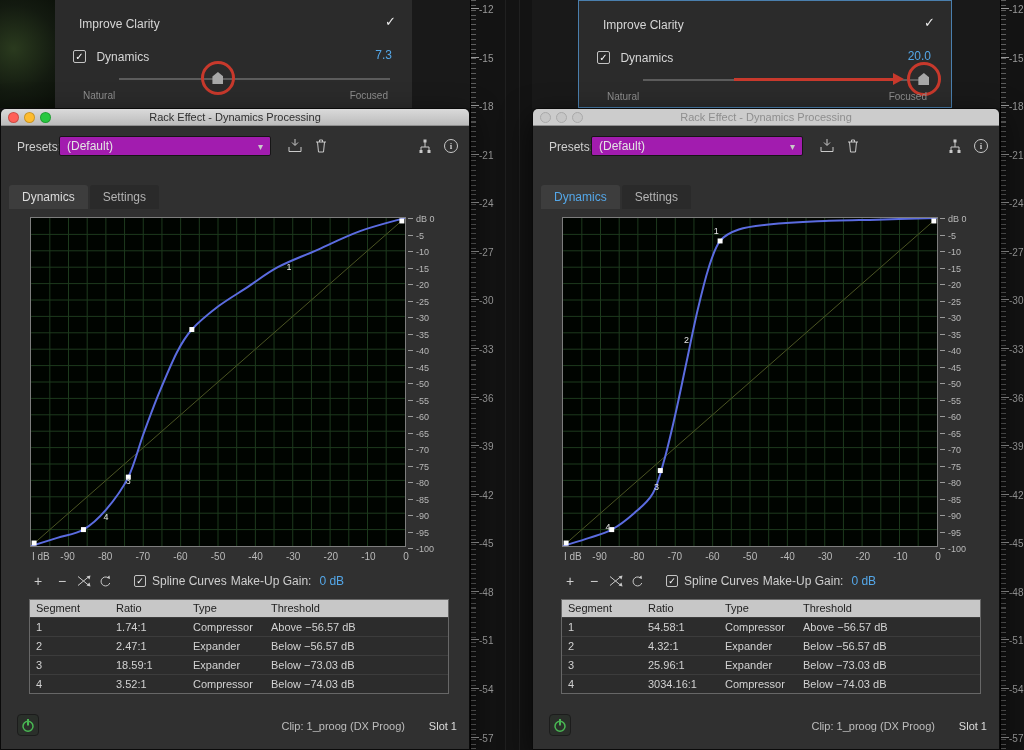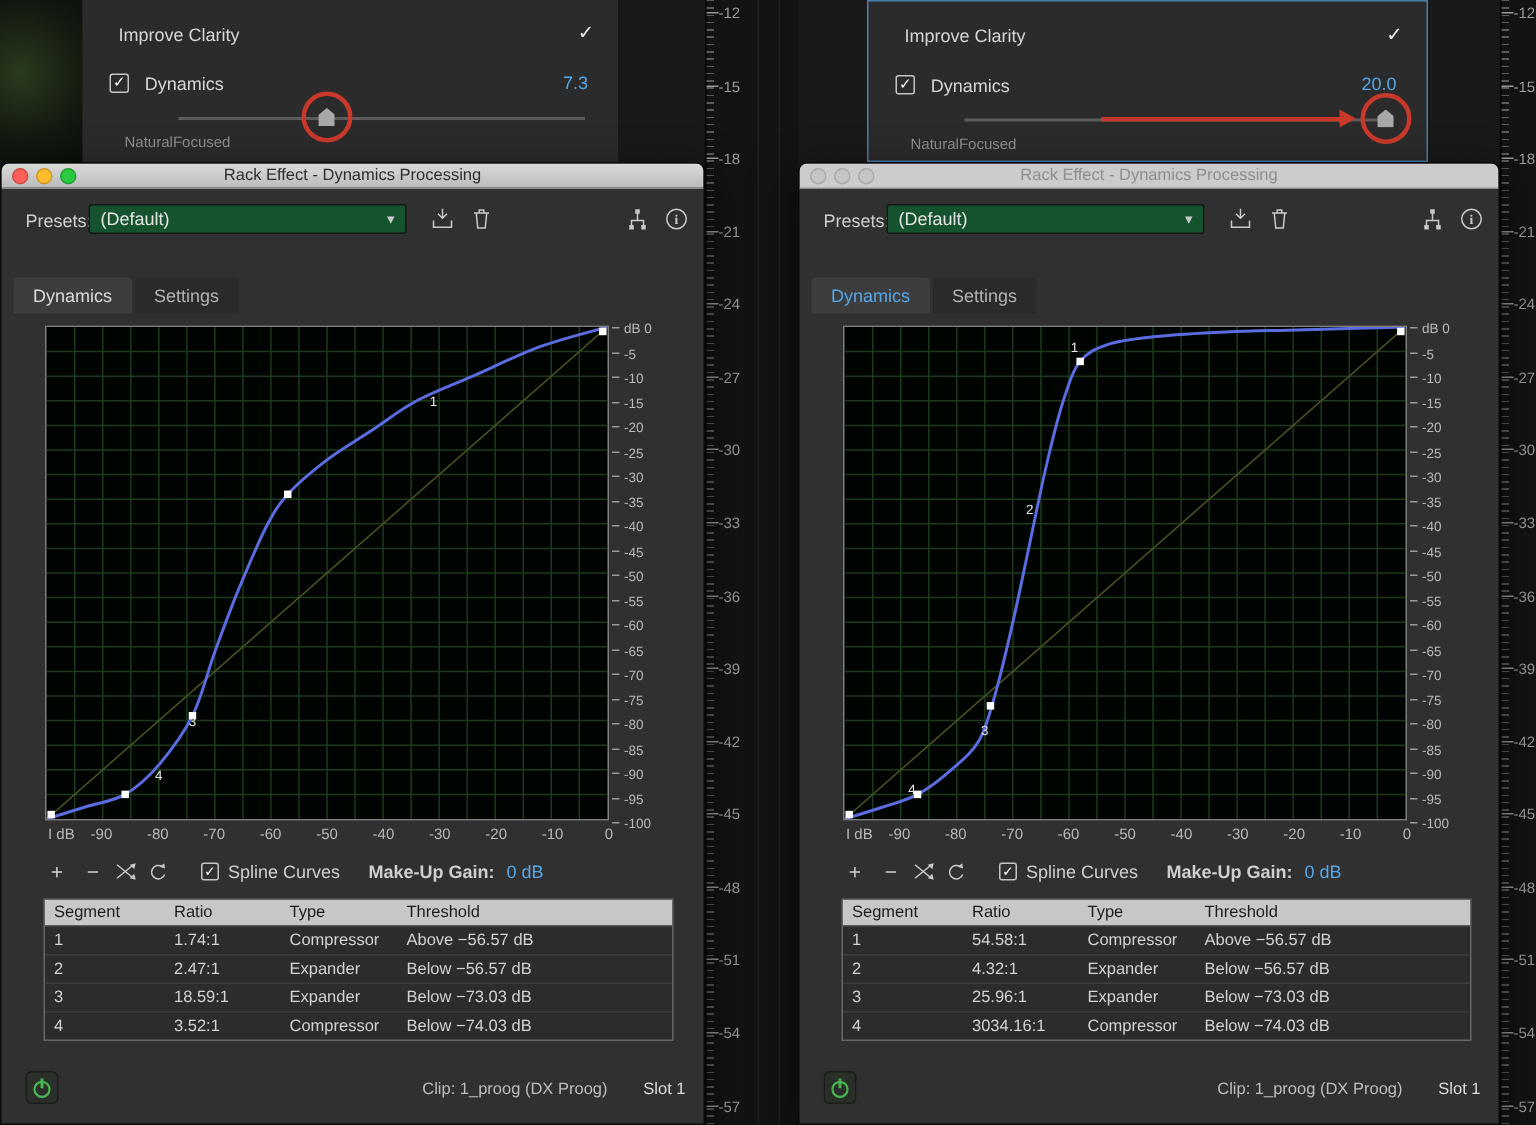--- a/index.html
+++ b/index.html
@@ -26,21 +26,21 @@
   .es-dyn-label{font-size:12px;color:#d6d6d6;margin-left:6px;vertical-align:middle;}
   .es-value{position:absolute;right:2px;top:1px;font-size:12px;color:var(--accent);}
   .es-slider{position:absolute;top:68px;left:0;right:0;height:24px;}
   .track{position:absolute;left:64px;right:22px;top:10px;height:2px;background:#5c5c5c;}
   .handle{position:absolute;top:4px;width:11px;height:12px;background:#a8a8a8;
     clip-path:polygon(50% 0,100% 38%,100% 100%,0 100%,0 38%);}
   .ann-circle{position:absolute;top:-7px;width:34px;height:34px;border:3px solid var(--red);border-radius:50%;}
   .ann-arrow{position:absolute;top:9px;height:3px;background:var(--red);}
   .ann-arrow::after{content:"";position:absolute;right:-10px;top:-5px;
     border-left:11px solid var(--red);border-top:6px solid transparent;border-bottom:6px solid transparent;}
-  .es-row3{position:absolute;top:90px;left:28px;right:24px;display:flex;
+  .es-row3{position:absolute;top:90px;left:28px;right:24px;display:flex;justify-content:space-between;
     font-size:10px;color:#8f8f8f;}
 
   
   .meter-strip{position:absolute;top:0;height:750px;background:#131313;border-left:1px solid #000;}
   .mticks{position:absolute;left:0;top:0;bottom:0;width:5px;
     background:repeating-linear-gradient(to bottom,rgba(165,165,165,.5) 0 1px,transparent 1px 4.86px);}
   .mnum{position:absolute;left:8px;font-size:10px;color:#9a9a9a;white-space:nowrap;}
   .mtick{position:absolute;left:0;width:8px;height:1px;background:#9a9a9a;}
   .lane{position:absolute;top:0;bottom:0;width:1px;background:#202020;}
 
@@ -51,21 +51,21 @@
   .win-inactive .titlebar{background:#cccccc;}
   .wtitle{text-align:center;font-size:11px;line-height:17px;color:#2e2e2e;}
   .win-inactive .wtitle{color:#8e8e8e;}
   .lights{position:absolute;left:7px;top:3px;display:flex;gap:5px;}
   .light{width:11px;height:11px;border-radius:50%;border:1px solid rgba(0,0,0,.2);}
   .l-red{background:#ff5f57;} .l-yellow{background:#febc2e;} .l-green{background:#28c840;}
   .win-inactive .light{background:#c6c6c6;border:1px solid #a9a9a9;}
   .wbody{position:absolute;top:18px;left:0;right:0;bottom:0;}
 
   .plabel{position:absolute;left:16px;top:13px;font-size:12px;color:#cfcfcf;}
-  .dropdown{position:absolute;left:58px;top:9px;width:212px;height:20px;background:#14532d;
+  .dropdown{position:absolute;left:58px;top:9px;width:212px;height:20px;background:#a21caf;
     border:1px solid #161616;border-radius:2px;color:#e4e4e4;font-size:12px;
     display:flex;align-items:center;justify-content:space-between;padding:0 7px;}
   .caret{color:#c9c9c9;font-size:10px;}
   .icon-btn{position:absolute;top:10px;width:20px;height:18px;display:flex;align-items:center;justify-content:center;}
   .info-circle{width:14px;height:14px;border:1px solid #c9c9c9;border-radius:50%;color:#c9c9c9;
     font-size:9px;font-weight:bold;text-align:center;line-height:13px;font-family:"Liberation Serif",serif;}
 
   .tabs{position:absolute;top:58px;left:8px;display:flex;}
   .tab{height:24px;padding:0 13px;font-size:12px;line-height:24px;background:#2a2a2a;color:#b3b3b3;
     margin-right:2px;border-radius:3px 3px 0 0;}
@@ -77,21 +77,21 @@
   .ydash{position:absolute;left:0;width:5px;height:1px;background:#9a9a9a;}
   .xlabels{position:absolute;left:29px;top:424px;width:378px;height:14px;}
   .xtick{position:absolute;font-size:10px;color:#b9b9b9;transform:translateX(-50%);white-space:nowrap;}
   .xtick.first{transform:none;}
 
   .gtools{position:absolute;top:444px;left:28px;height:20px;display:flex;align-items:center;font-size:12px;color:#cfcfcf;}
   .gbtn{width:18px;text-align:center;font-size:14px;color:#cfcfcf;margin-right:6px;}
   .gicon{margin-right:8px;display:flex;align-items:center;}
   .cbx{display:inline-block;width:12px;height:12px;border:1px solid #c4c4c4;border-radius:2px;font-size:9px;
     line-height:11px;text-align:center;color:#fff;margin:0 6px 0 14px;}
-  .mug{margin-left:19px;font-weight:bold;}
+  .mug{margin-left:4px;}
   .blue{color:var(--accent);margin-left:8px;}
 
   .segtable{position:absolute;left:28px;top:472px;width:420px;border:1px solid #676767;background:#2c2c2c;}
   .thead,.trow{display:grid;grid-template-columns:80px 77px 78px 1fr;}
   .thead{background:#c7c7c7;height:17px;line-height:17px;}
   .thead span{font-size:11px;color:#1c1c1c;padding-left:6px;}
   .trow{height:19px;line-height:19px;border-top:1px solid #3c3c3c;}
   .trow span{font-size:11px;color:#d2d2d2;padding-left:6px;white-space:nowrap;}
 
   .statusbar{position:absolute;left:0;right:0;bottom:0;height:46px;}

